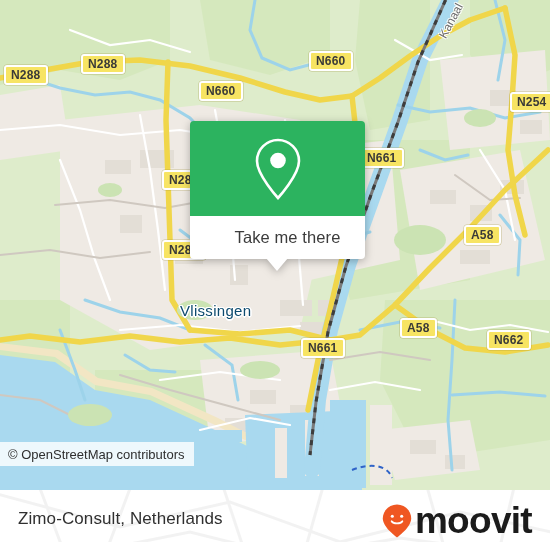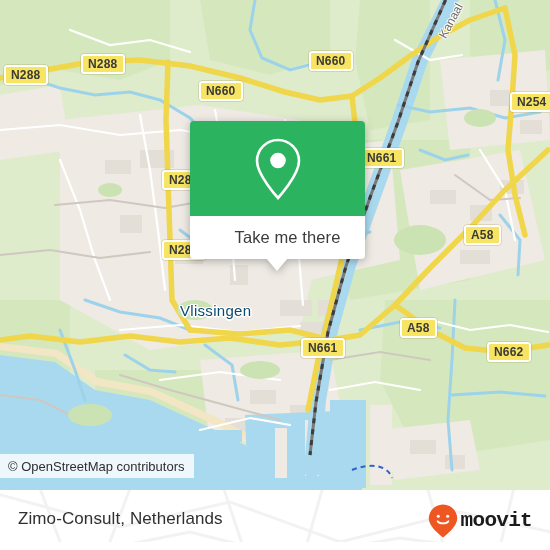--- a/index.html
+++ b/index.html
@@ -120,21 +120,21 @@
     border-left: 11px solid transparent;
     border-right: 11px solid transparent;
     border-top: 13px solid #ffffff;
   }
   .pin-icon { display:block; }
 
   
   .osm-bar {
     position: absolute;
     left: 0;
-    top: 454px;
+    top: 442px;
     height: 24px;
     background: rgba(255,255,255,0.80);
     display: flex;
     align-items: center;
     padding: 0 9px 0 8px;
     z-index: 45;
   }
   .osm-text {
     color: #2e2e2e;
     font-size: 13px;
@@ -171,25 +171,25 @@
   .brand {
     position: absolute;
     right: 18px;
     top: 14px;
     display: flex;
     align-items: center;
     gap: 3px;
   }
   .brand-text {
     color: #1b1b1b;
-    font-size: 21px;
+    font-size: 37px;
     line-height: 30px;
     font-weight: bold;
     letter-spacing: -0.7px;
-    font-family: Liberation Mono, monospace;
+    font-family: Liberation Sans, sans-serif;
   }
 </style>
 </head>
 <body>
 
 <div id="root">
 
   <div class="map">
     <svg class="map-svg" viewBox="0 0 550 490" preserveAspectRatio="none">
       <defs>
@@ -351,21 +351,21 @@
 
     <div id="shield-layer">
         <div class="shield" style="left: 4px; top: 65px;">N288</div>
         <div class="shield" style="left: 81px; top: 54px;">N288</div>
         <div class="shield" style="left: 199px; top: 81px;">N660</div>
         <div class="shield" style="left: 309px; top: 51px;">N660</div>
         <div class="shield" style="left: 510px; top: 92px;">N254</div>
         <div class="shield" style="left: 360px; top: 148px;">N661</div>
         <div class="shield" style="left: 464px; top: 225px;">A58</div>
         <div class="shield" style="left: 400px; top: 318px;">A58</div>
-        <div class="shield" style="left: 487px; top: 342px;">N662</div>
+        <div class="shield" style="left: 487px; top: 330px;">N662</div>
         <div class="shield" style="left: 301px; top: 338px;">N661</div>
         <div class="shield" style="left: 162px; top: 170px;">N288</div>
         <div class="shield" style="left: 162px; top: 240px;">N288</div>
       </div>
 
     <div id="place-layer">
         <div class="place-label" style="left: 180px; top: 302px;">Vlissingen</div>
       </div>
 
     <div id="water-layer">

